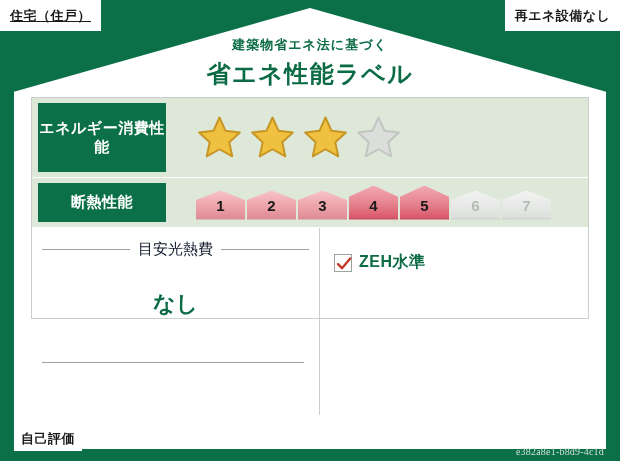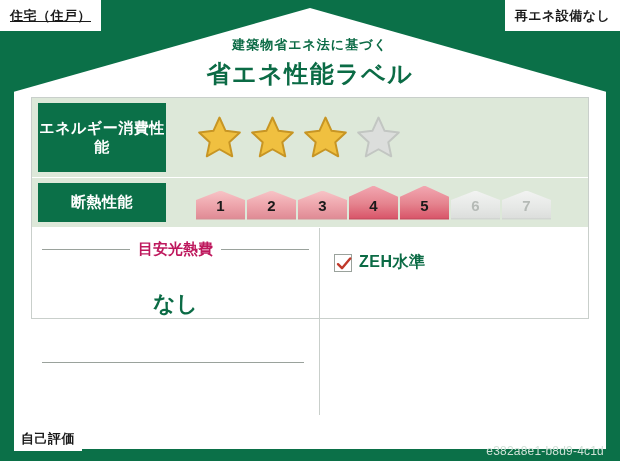--- a/index.html
+++ b/index.html
@@ -157,22 +157,22 @@
     padding-top: 12px;
   }
   #cost-heading {
     display: flex; align-items: center;
     padding: 0 10px;
   }
   #cost-heading .rule {
     flex: 1; height: 1px; background: #9aa29c;
   }
   #cost-heading-text {
-    color: #be185d;
-    font-weight: bold;
+    color: #0f172a;
+    font-weight: normal;
     font-size: 15px;
     padding: 0 8px;
     white-space: nowrap;
   }
   #cost-value {
     text-align: center;
     color: #0b6b45;
     font-weight: bold;
     font-size: 22px;
     margin-top: 30px;
@@ -256,25 +256,25 @@
     overflow: hidden;
   }
   #footer-right {
     margin-left: auto;
     margin-right: 16px;
     text-align: right;
     flex-shrink: 0;
   }
   #eval-date { font-size: 13.5px; font-weight: bold; letter-spacing: 0.3px; }
   #doc-id {
-    font-size: 12px;
+    font-size: 10px;
     color: #cfe0d6;
     letter-spacing: 0.2px;
     margin-top: 6px;
-    font-family: Liberation Sans, sans-serif;
+    font-family: Liberation Serif, serif;
   }
 </style>
 </head>
 <body>
 
 <div id="label-root">
 
   <div id="house-white"></div>
   <div id="house-inner"></div>
 

